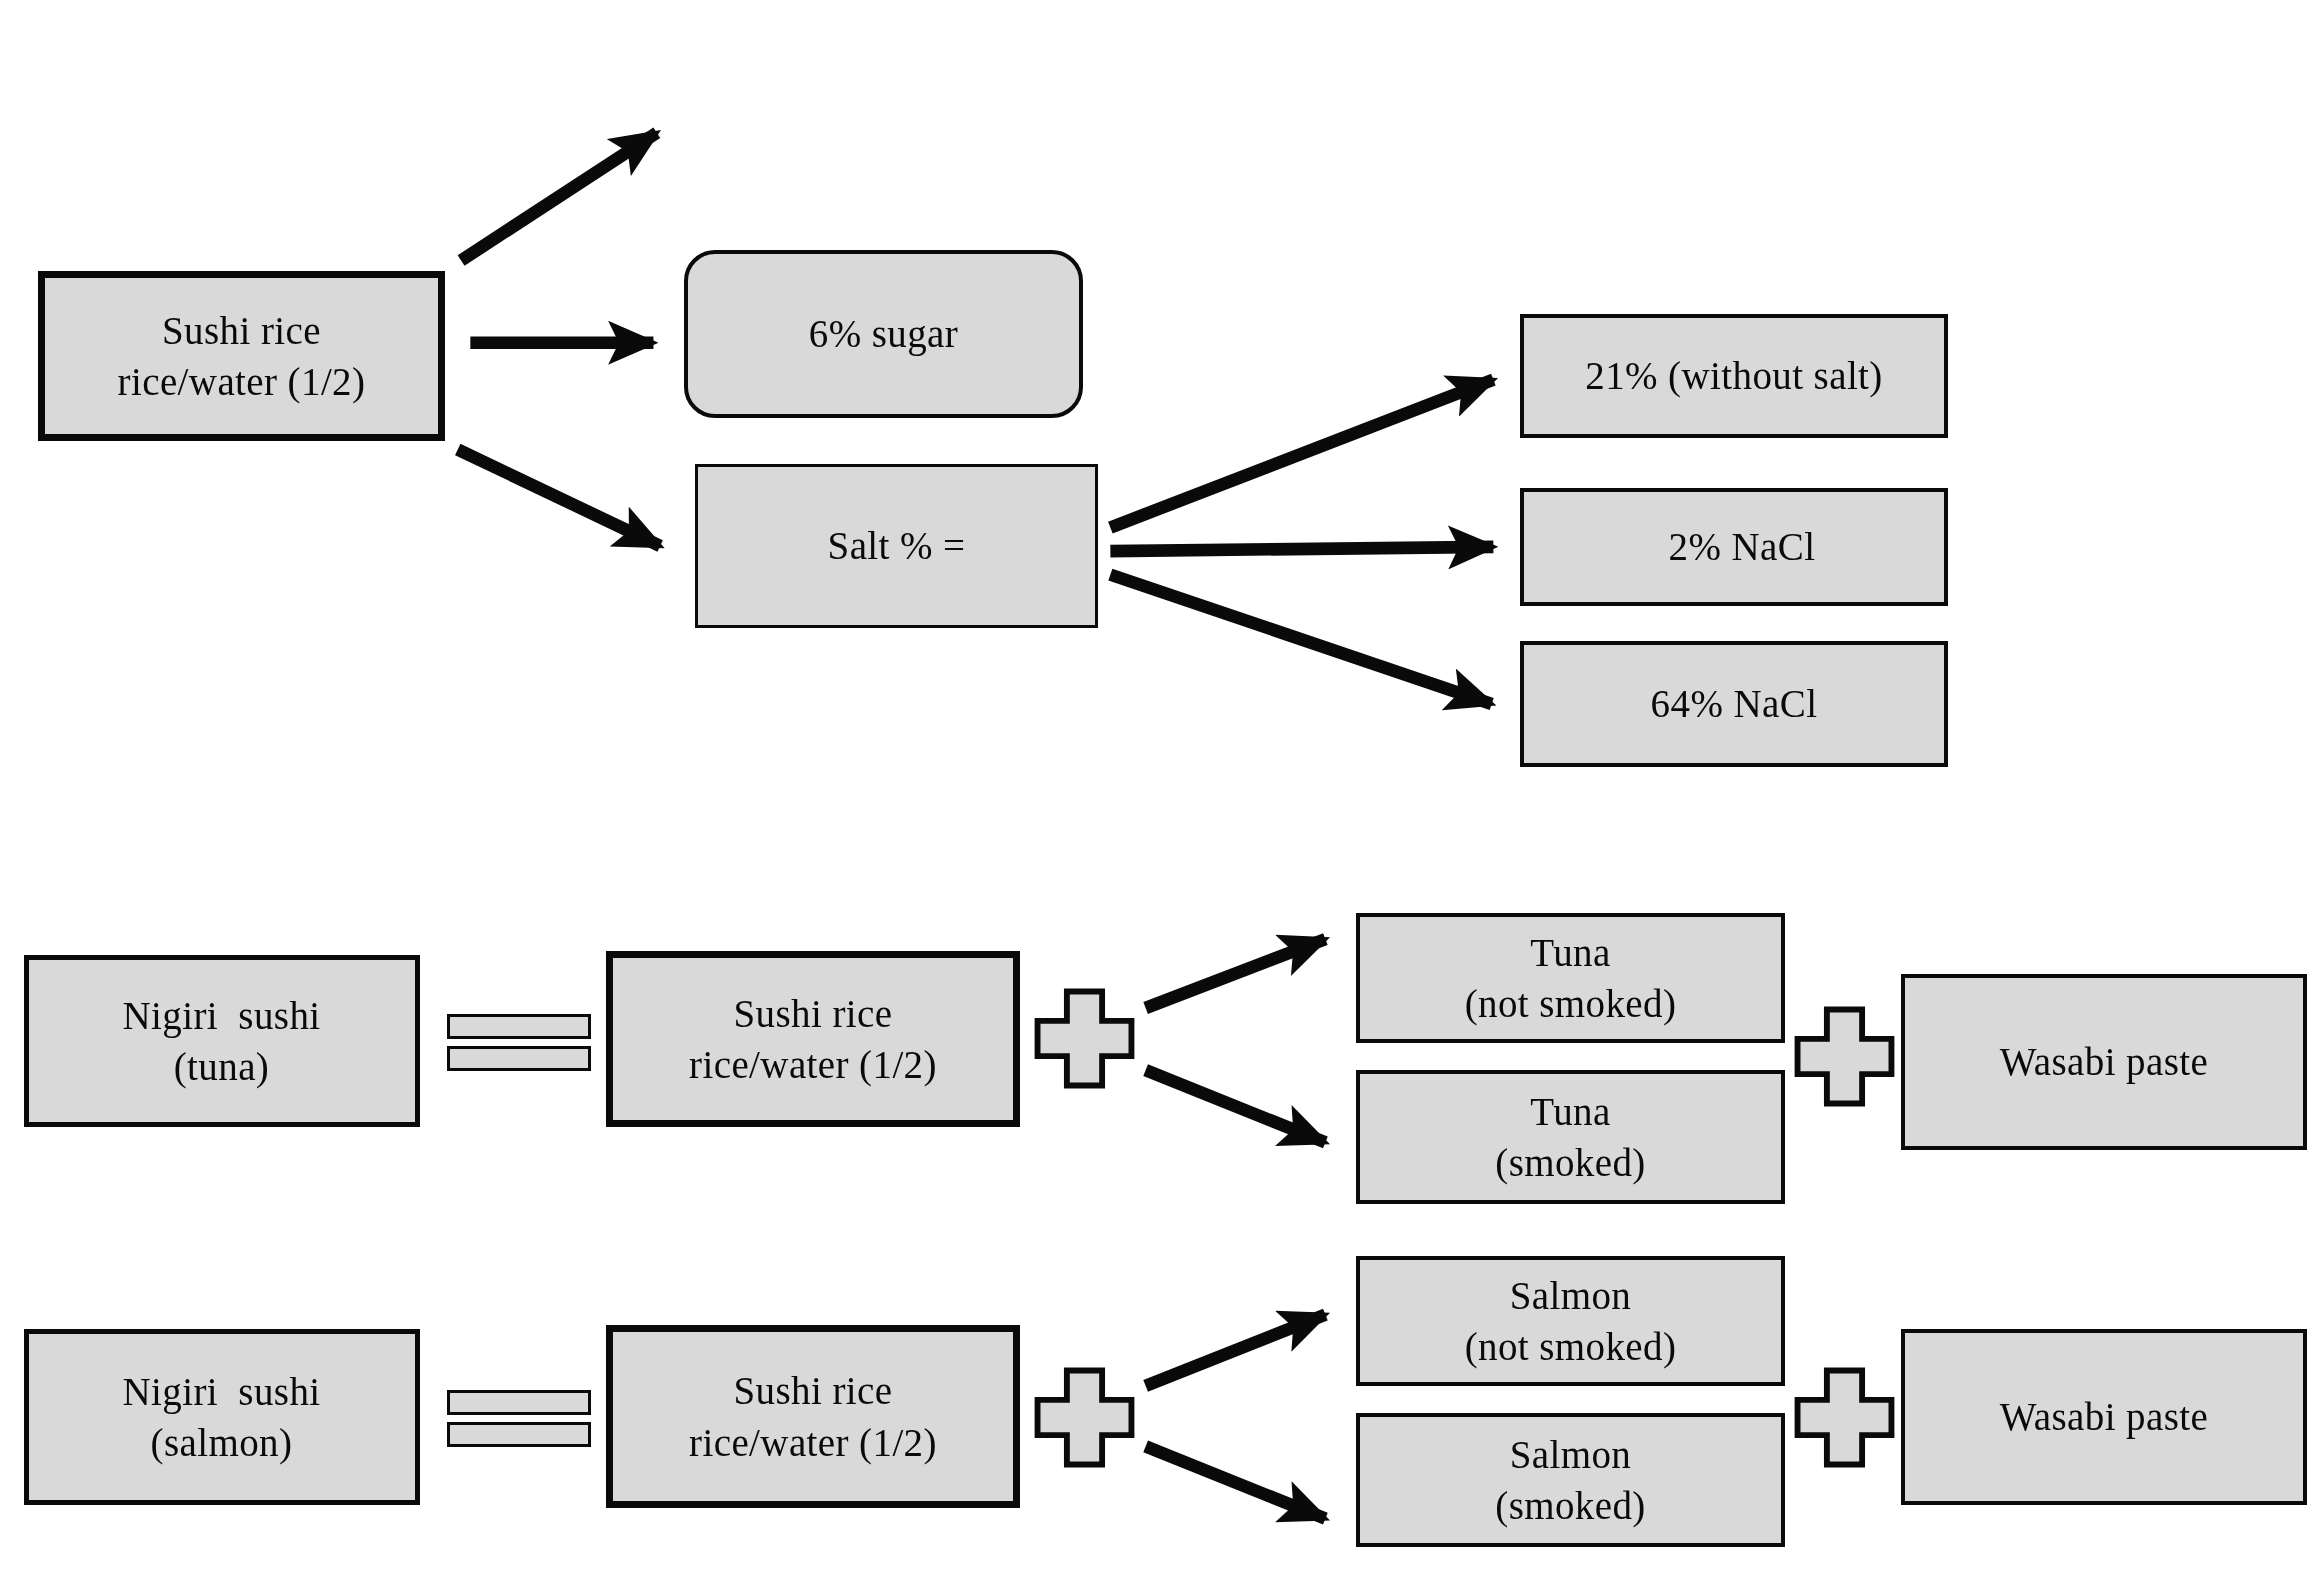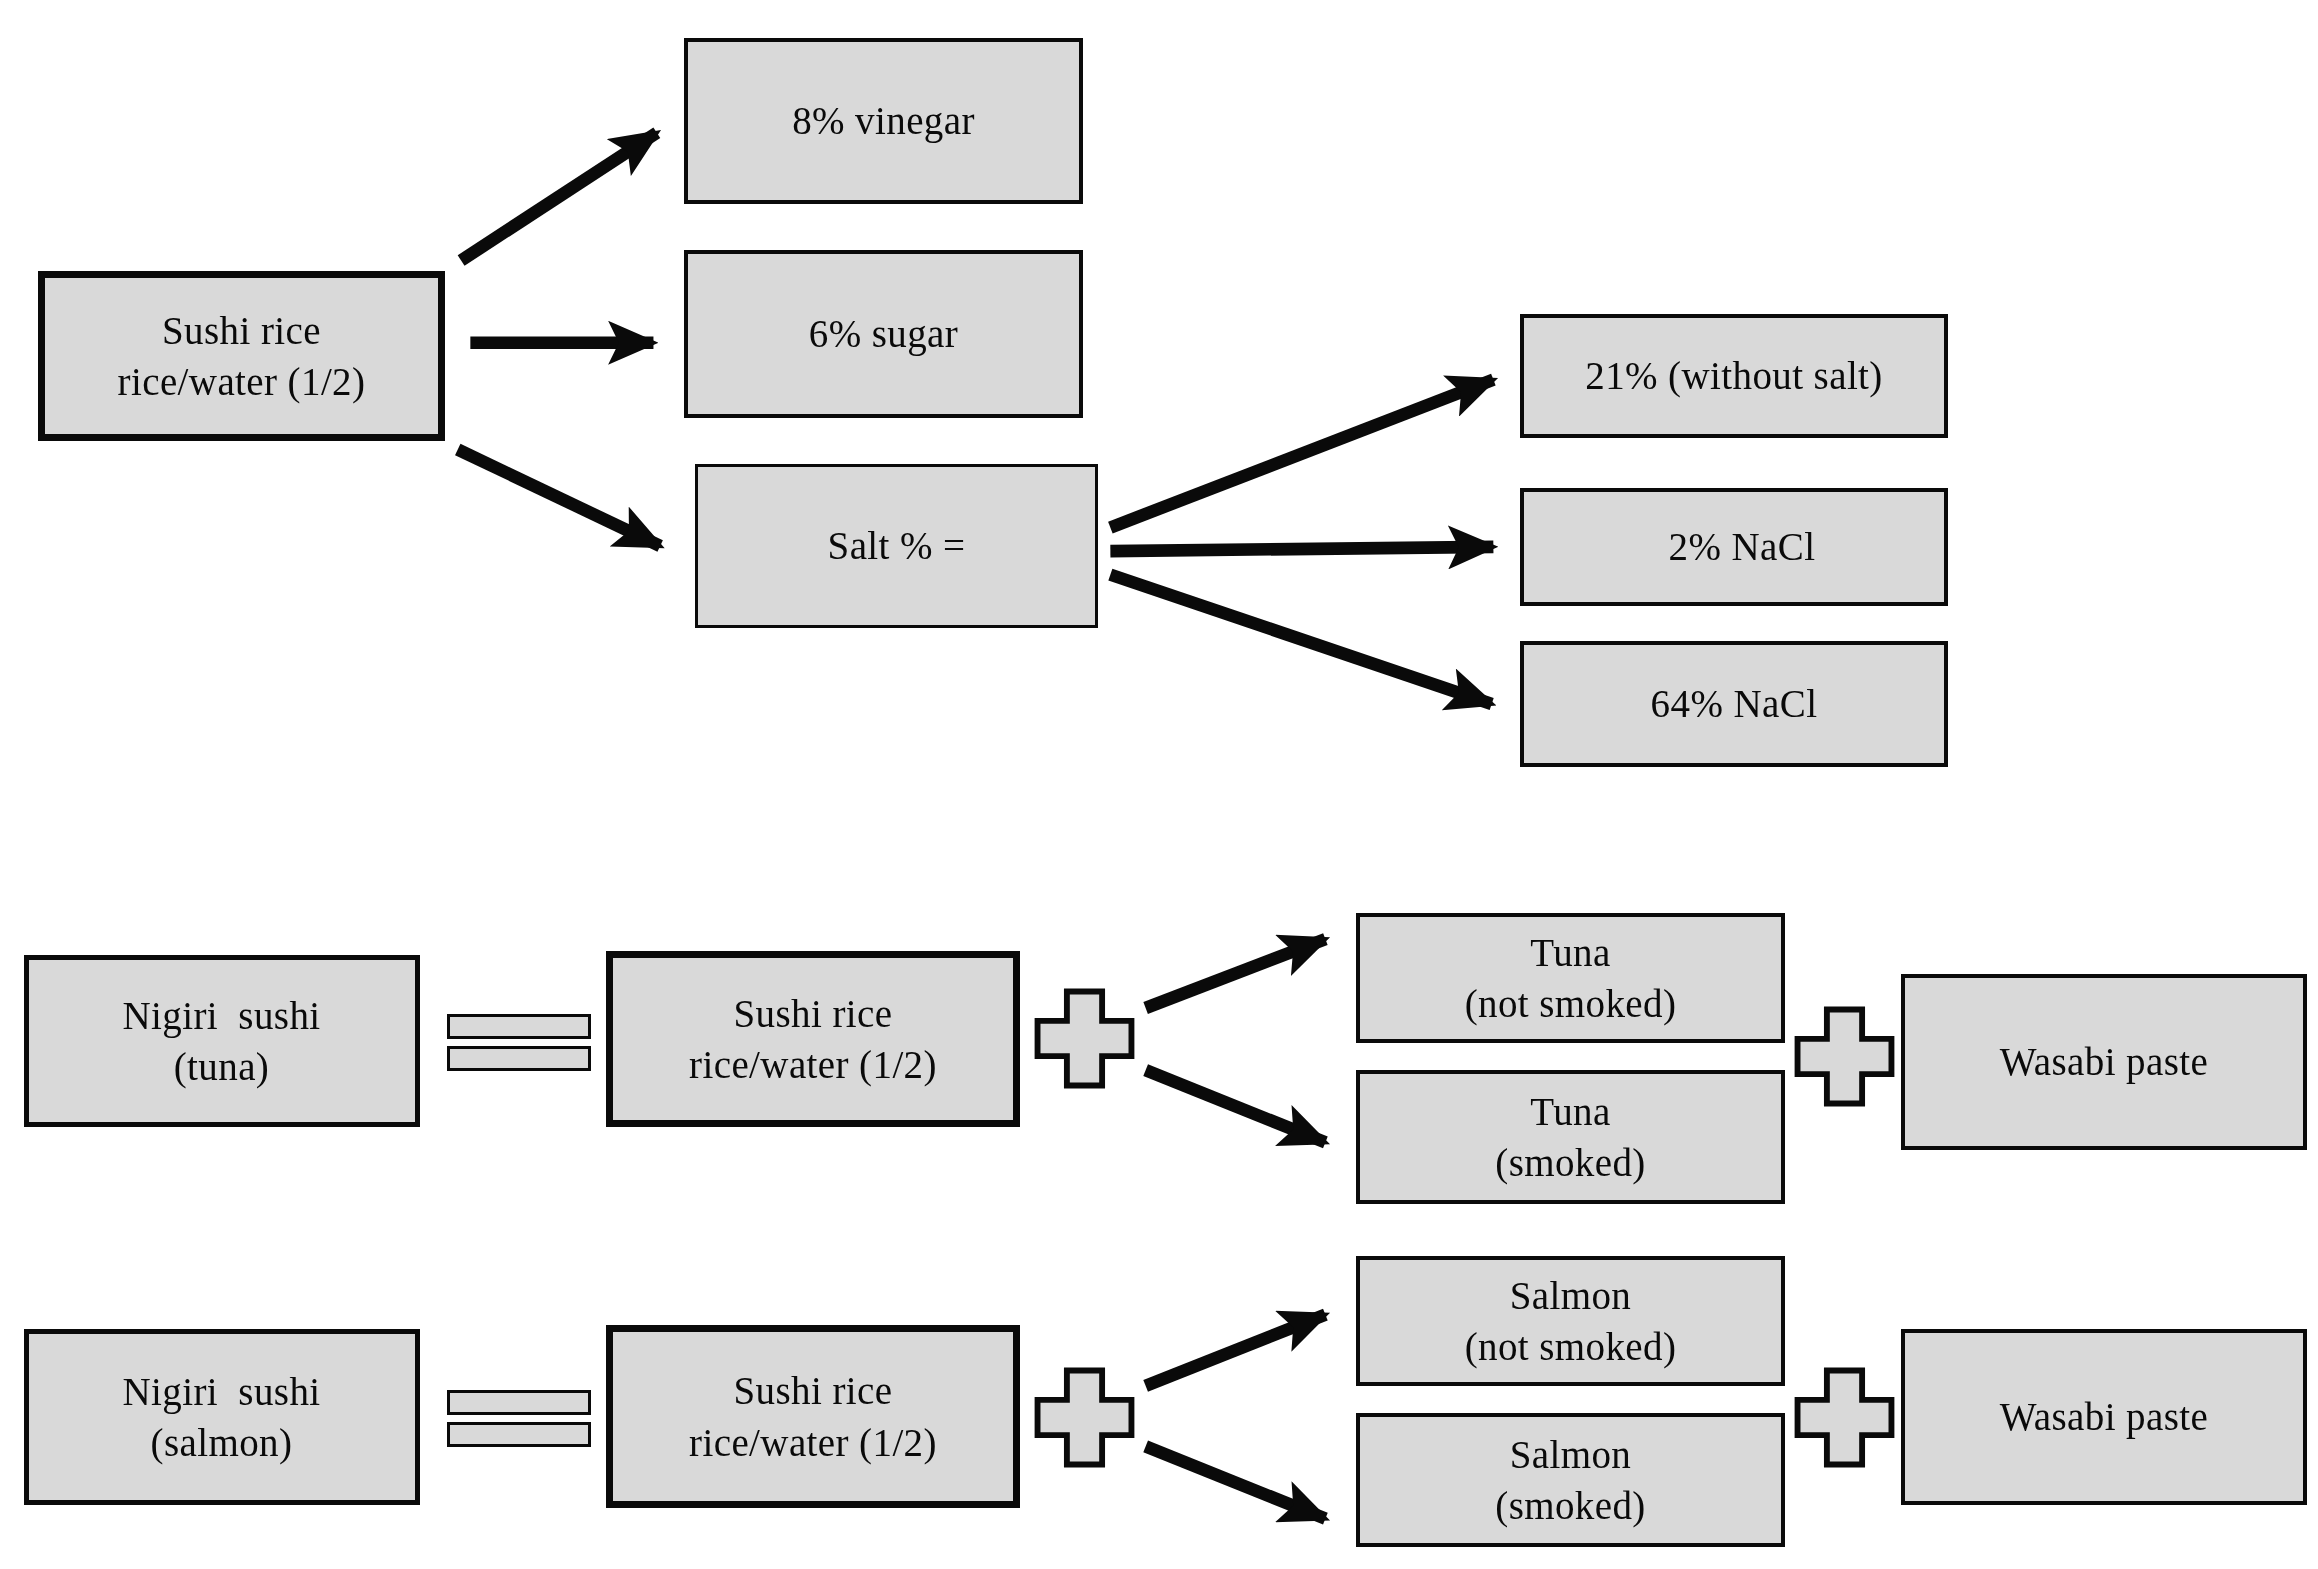--- a/index.html
+++ b/index.html
@@ -90,25 +90,22 @@
     <line x1="1364" y1="1274" x2="1578" y2="1360" marker-end="url(#ah)"></line>
     <line x1="1364" y1="1650" x2="1578" y2="1565" marker-end="url(#ah)"></line>
     <line x1="1364" y1="1722" x2="1578" y2="1808" marker-end="url(#ah)"></line>
   </svg>
 
   <div class="box b-thick" style="left:38px;top:271px;width:407px;height:170px;">
     <span class="lbl">Sushi rice
 rice/water (1/2)</span>
   </div>
 
-  <div class="box" style="left:684px;top:38px;width:399px;height:166px;">
-    <span class="lbl">8% vinegar</span>
-  </div>
 
-  <div class="box" style="left:684px;top:250px;width:399px;height:168px;">
+  <div class="box" style="left:684px;top:250px;width:399px;height:168px;border-radius:31px;">
     <span class="lbl">6% sugar</span>
   </div>
 
   <div class="box b-thin4" style="left:695px;top:464px;width:403px;height:164px;">
     <span class="lbl">Salt % =</span>
   </div>
 
   <div class="box" style="left:1520px;top:314px;width:428px;height:124px;">
     <span class="lbl">21% (without salt)</span>
   </div>

